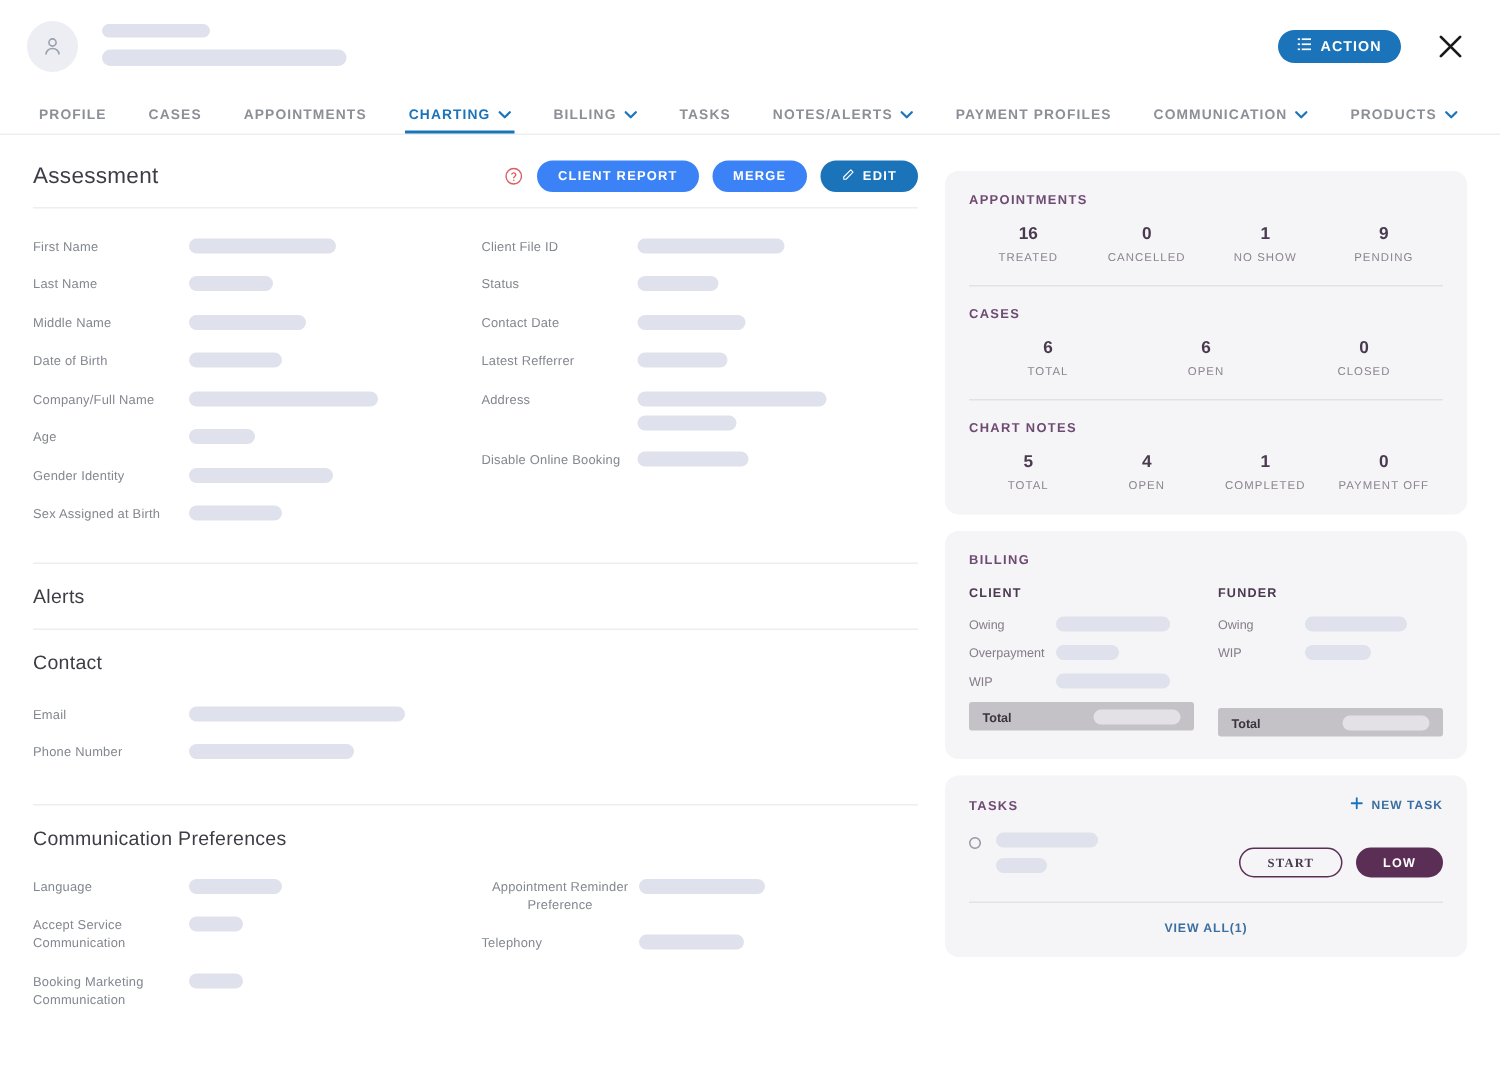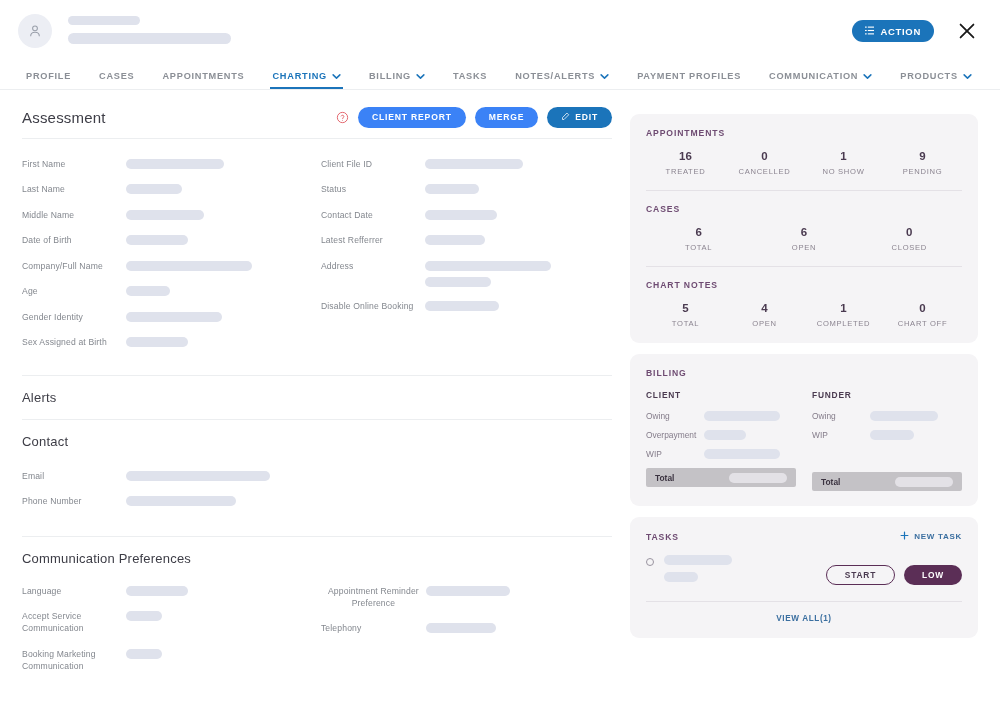--- a/index.html
+++ b/index.html
@@ -193,21 +193,21 @@
   .task-radio {
     width: 8px; height: 8px; border: 1px solid #9a94a0;
     border-radius: 50%; margin-top: 3px; flex: none;
   }
   .task-bars { margin-left: 10px; display: flex; flex-direction: column; gap: 7px; }
   .task-actions { margin-left: auto; display: flex; align-items: center; gap: 9px; padding-top: 10px; }
   .btn-outline {
     border: 1px solid #5b2e56; background: transparent; color: #4a3a50;
     border-radius: 999px; height: 20px; padding: 0 18px;
     font-size: 8.4px; letter-spacing: .8px; font-weight: 600;
-    cursor: pointer; font-family: Liberation Sans, sans-serif;
+    cursor: pointer; font-family: Liberation Serif, serif;
   }
   .btn-low {
     background: #5b2e56; color: #fff; border: none;
     border-radius: 999px; height: 20px; padding: 0 18px;
     font-size: 8.4px; letter-spacing: .8px; font-weight: 600;
     cursor: pointer; font-family: inherit;
   }
   .tasks-sep { height: 1px; background: #e4e1e6; margin: 16px 0 12px 0; }
   .view-all {
     display: block; margin: 0 auto;
@@ -540,21 +540,21 @@
             <div class="stat">
               <div class="stat-num">4</div>
               <div class="stat-lbl">OPEN</div>
             </div>
             <div class="stat">
               <div class="stat-num">1</div>
               <div class="stat-lbl">COMPLETED</div>
             </div>
             <div class="stat">
               <div class="stat-num">0</div>
-              <div class="stat-lbl">CHART OFF</div>
+              <div class="stat-lbl">PAYMENT OFF</div>
             </div>
           </div>
       </div>
 
       <div class="panel">
         <div class="panel-title">BILLING</div>
         <div class="bill-cols">
           <div class="bill-col">
             <div class="bill-head">CLIENT</div>
             <div id="bill-client">

